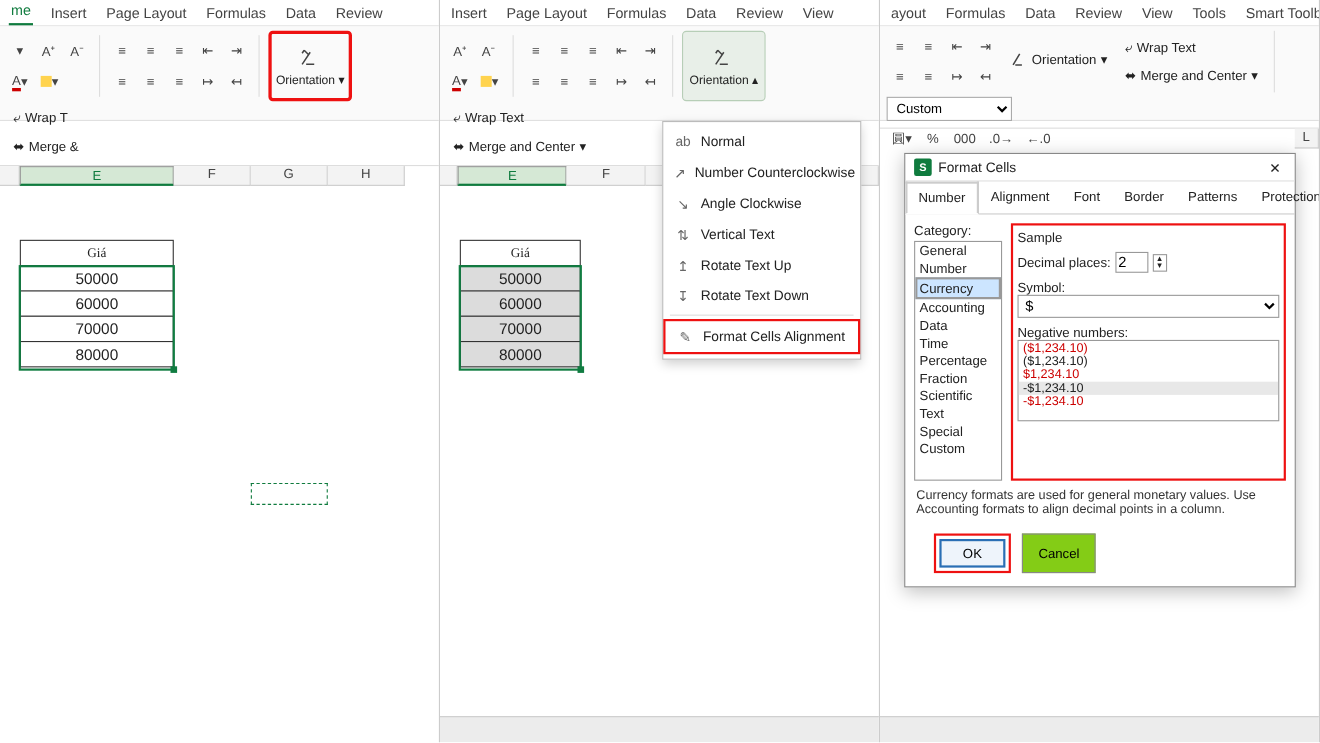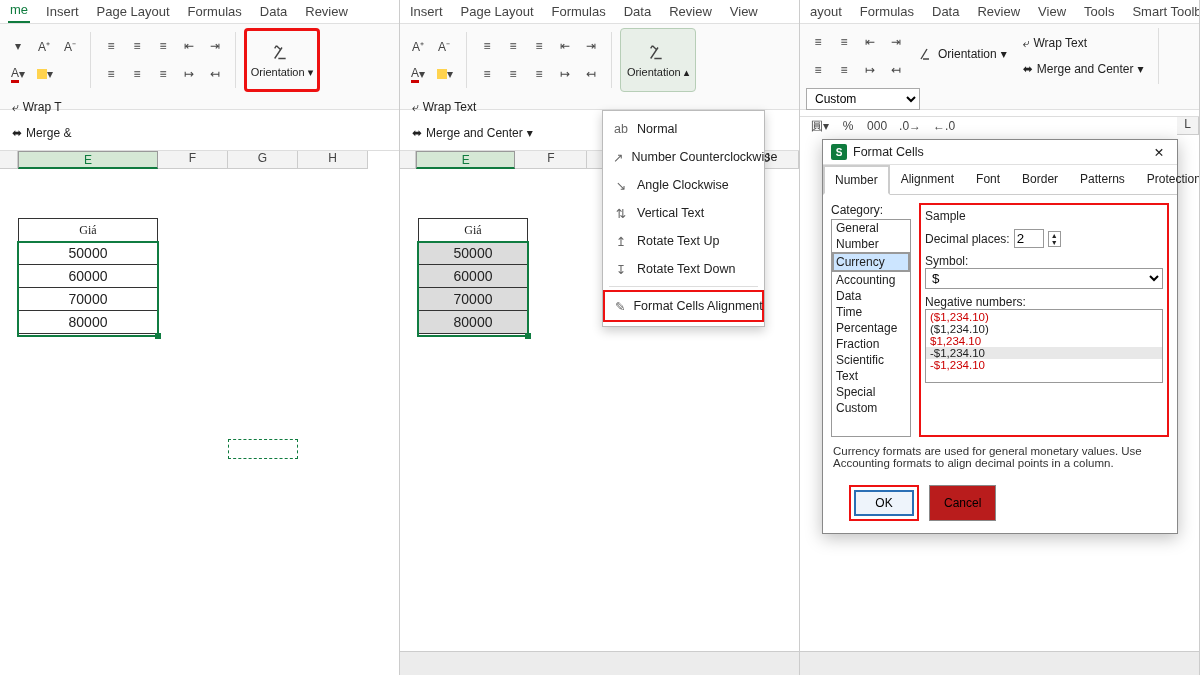--- a/index.html
+++ b/index.html
@@ -56,21 +56,21 @@
   .fieldrow { display:flex; align-items:center; gap:4px; }
   .fieldrow label { white-space:nowrap; }
   .spin { width:30px; padding:1px 2px; border:1px solid #999; }
   .sel { width:100%; border:1px solid #999; padding:1px 2px; background:#fff; }
   .neglist { border:1px solid #999; height:74px; font-size:11.5px; padding:1px 0; overflow:auto; }
   .negitem { padding:0 4px; cursor:pointer; }
   .neg-red { color:#c00; }
   .neg-sel { background:#e8e8e8; }
   .dlg-desc { font-size:11.5px; color:#333; padding:0 10px 8px 10px; }
   .dlg-btns { display:flex; justify-content:flex-start; gap:10px; padding:8px 4px 12px 10px;margin-left:16px; }
-  .btn { min-width:60px; padding:4px 14px; border:1px solid #888; background:#b91c1c; cursor:pointer; font-size:12px; }
+  .btn { min-width:60px; padding:4px 14px; border:1px solid #888; background:#84cc16; cursor:pointer; font-size:12px; }
   .btn.primary { border:2px solid #2a6fb5; background:#eef4fb; }
   .numfmt { display:flex; align-items:center; gap:4px; }
   .numfmt select{ border:1px solid #aaa; padding:2px 4px; font-size:12px; background:#fff; }
   svg { display:block; }
 </style>
 </head>
 <body>
 
 <div class="panel panel1">
   <div class="tabs">
@@ -199,21 +199,21 @@
     </div>
     <div style="display:flex;flex-direction:column;gap:4px;">
       <span class="ribbtn-text">
           <span>⤶</span>
           <span>Wrap Text</span>
         </span>
       <span class="ribbtn-text"><span>⬌</span><span>Merge and Center</span> ▾</span>
     </div>
   </div>
 
-  <div class="menu" style="left:202px; top:110px; width:163px;">
+  <div class="menu" style="left:202px; top:110px; width:181px;">
     <div class="mitem">
         <span class="mico">ab</span>
         <span>Normal</span>
       </div>
     <div class="mitem">
         <span class="mico">↗</span>
         <span>Number Counterclockwise</span>
       </div>
     <div class="mitem">
         <span class="mico">↘</span>

